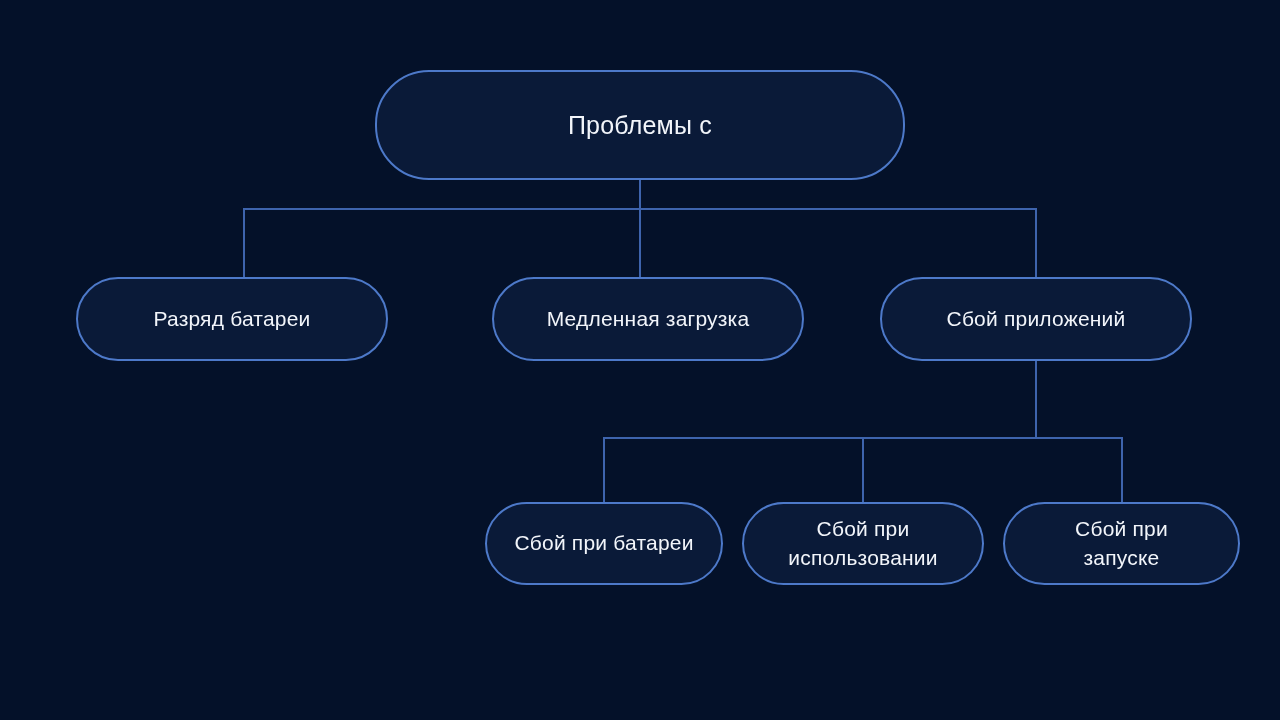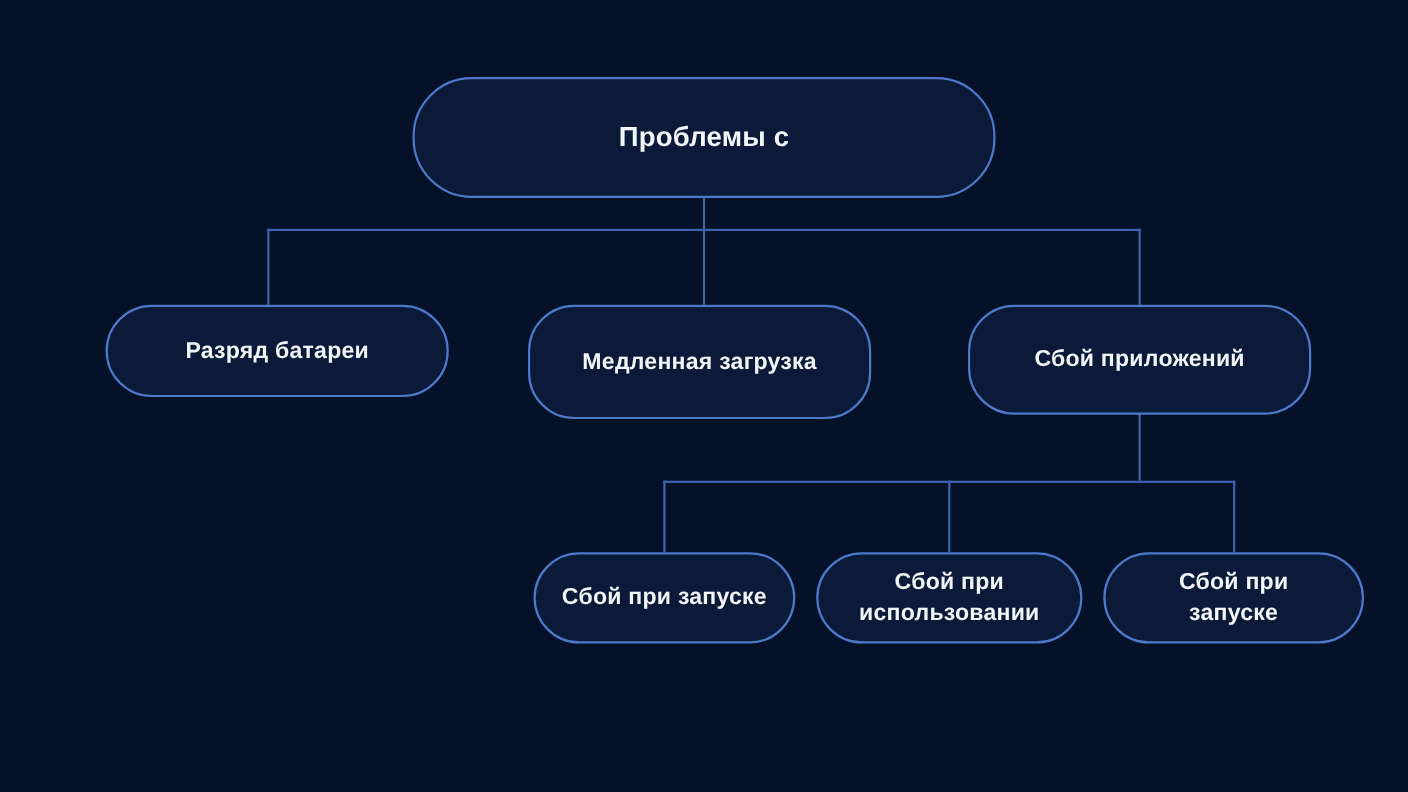--- a/index.html
+++ b/index.html
@@ -22,21 +22,21 @@
     box-sizing:border-box;
     display:flex;
     flex-direction:column;
     align-items:center;
     justify-content:center;
     text-align:left;
     background:var(--node-fill);
     border:2.5px solid var(--node-border);
     color:var(--text);
     font-size:21px;
-    font-weight:700;
+    font-weight:400;
     line-height:1.38;
     border-radius:42px;
     letter-spacing:0.2px;
   }
   .node.root{
     font-size:25px;
     border-radius:54px;
     line-height:1.45;
   }
   .ln{display:block;}
@@ -60,34 +60,34 @@
   <div class="line v" style="left:1035px;top:361px;height:76px;"></div>
   <div class="line h" style="left:603px;top:437px;width:520px;"></div>
   <div class="line v" style="left:603px;top:437px;height:65px;"></div>
   <div class="line v" style="left:862px;top:437px;height:65px;"></div>
   <div class="line v" style="left:1121px;top:437px;height:65px;"></div>
 
   <div class="node root" style="left:375px;top:70px;width:530px;height:110px;">
     <span class="ln">Проблемы с</span>
   </div>
 
-  <div class="node" style="left:96px;top:277px;width:312px;height:84px;">
+  <div class="node" style="left:76px;top:277px;width:312px;height:84px;">
     <span class="ln">Разряд батареи</span>
   </div>
 
-  <div class="node" style="left:480px;top:277px;width:312px;height:104px;">
+  <div class="node" style="left:492px;top:277px;width:312px;height:84px;">
     <span class="ln">Медленная загрузка</span>
   </div>
 
-  <div class="node" style="left:880px;top:277px;width:312px;height:100px;">
+  <div class="node" style="left:880px;top:277px;width:312px;height:84px;">
     <span class="ln">Сбой приложений</span>
   </div>
 
   <div class="node" style="left:485px;top:502px;width:238px;height:83px;">
-    <span class="ln">Сбой при запуске</span>
+    <span class="ln">Сбой при батареи</span>
   </div>
 
   <div class="node" style="left:742px;top:502px;width:242px;height:83px;">
     <span class="ln">Сбой при</span>
     <span class="ln">использовании</span>
   </div>
 
   <div class="node" style="left:1003px;top:502px;width:237px;height:83px;">
     <span class="ln">Сбой при</span>
     <span class="ln">запуске</span>

